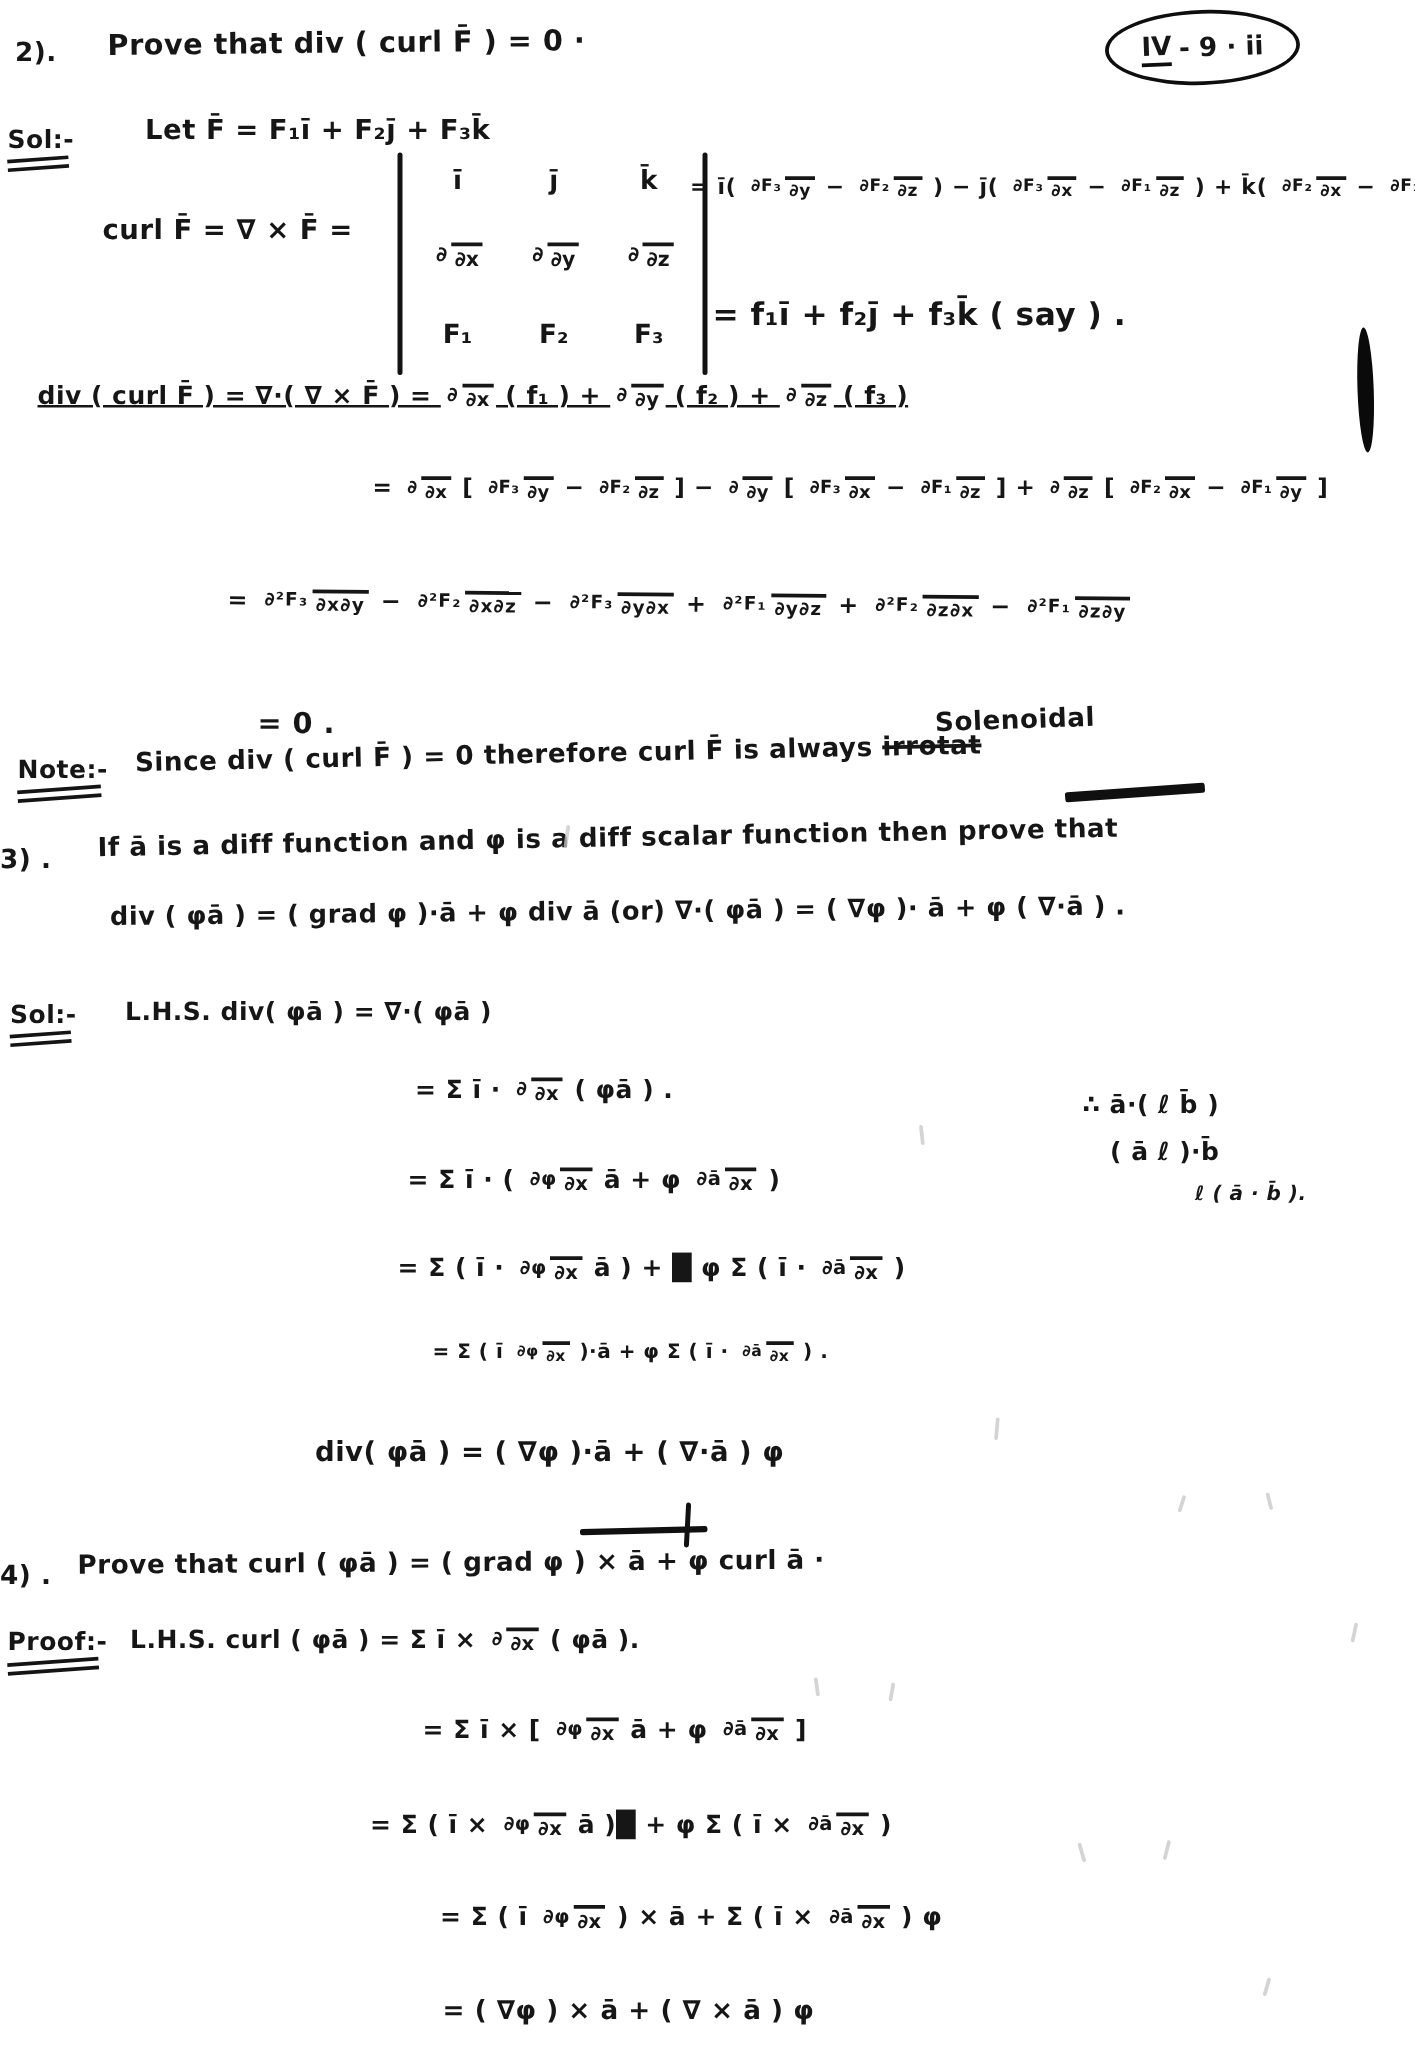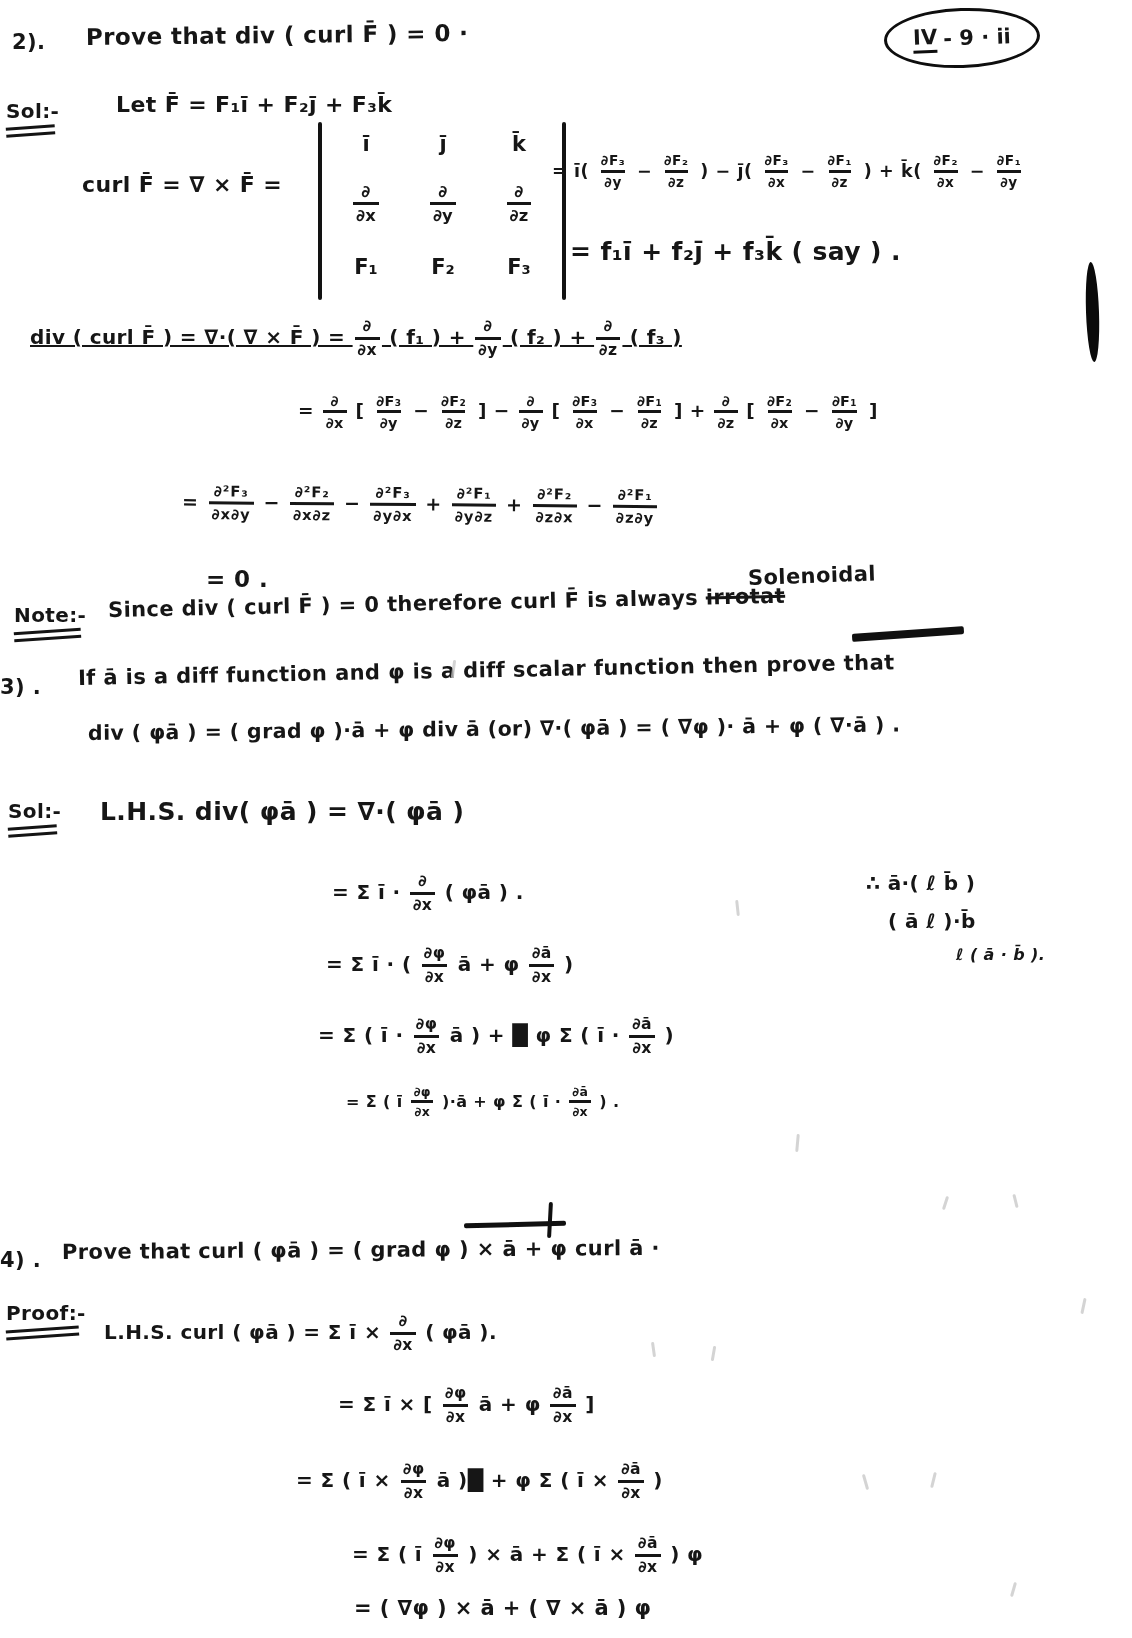--- a/index.html
+++ b/index.html
@@ -2,22 +2,22 @@
 <html><head>
 <meta charset="utf-8">
 <style>
   html,body{margin:0;padding:0;}
   body{width:1132px;height:1638px;background:#ffffff;overflow:hidden;position:relative;
        font-family:"DejaVu Sans",sans-serif;color:#161616;}
   .page{position:absolute;inset:0;background:#ffffff;}
   .ln{position:absolute;white-space:nowrap;font-weight:bold;font-size:20px;letter-spacing:.4px;
       line-height:1.15;transform-origin:left center;}
   
-  .frac{display:inline-flex;flex-direction:column;align-items:center;vertical-align:middle;
-        line-height:1;margin:14px 2px;font-size:.78em;}
+  .frac{display:inline-flex;flex-direction:row;align-items:center;vertical-align:middle;
+        line-height:1;margin:0 2px;font-size:.78em;}
   .fnum{padding:0 3px 1px;}
   .fden{border-top:3px solid currentColor;padding:3px 3px 0;margin-top:1px;}
   
   .dbl{display:inline-block;}
   .dbl::after{content:"";display:block;height:4px;border-top:3px solid #141414;
               border-bottom:3px solid #141414;margin-top:3px;width:92%;transform:rotate(-4deg);}
   .struck{text-decoration:line-through;text-decoration-thickness:3px;}
   
   .badge{position:absolute;left:884px;top:8px;width:150px;height:54px;border:3.5px solid #0e0e0e;
          border-radius:50%;display:flex;align-items:center;justify-content:center;gap:6px;
@@ -170,21 +170,21 @@
   </div>
   <div class="bar" style="left:852px;top:630px;width:112px;height:8px;transform:rotate(-4deg);"></div>
 
   <div class="ln" style="left:0px;top:675px;font-size:21px;">3) .</div>
   <div class="ln" style="left:78px;top:666px;font-size:21px;transform:rotate(-1.1deg);">If  ā  is a diff function  and  φ   is a diff  scalar  function  then  prove that</div>
   <div class="ln" style="left:88px;top:722px;font-size:20.5px;transform:rotate(-.6deg);">div ( φā )  =  ( grad φ )·ā   + φ div ā    (or)    ∇·( φā ) =  ( ∇φ )· ā  + φ ( ∇·ā ) .</div>
 
   <div class="ln" style="left:8px;top:800px;font-size:20px;">
     <span class="dbl">Sol:-</span>
   </div>
-  <div class="ln" style="left:100px;top:798px;font-size:25px;">L.H.S.    div( φā )   =   ∇·( φā )</div>
+  <div class="ln" style="left:100px;top:798px;font-size:20px;">L.H.S.    div( φā )   =   ∇·( φā )</div>
 
   <div class="ln" style="left:332px;top:860px;font-size:20px;">=  Σ ī · <span class="frac">
         <span class="fnum">∂</span>
         <span class="fden">∂x</span>
       </span> ( φā ) .</div>
   <div class="ln" style="left:326px;top:932px;font-size:20px;">=  Σ ī · ( <span class="frac">
         <span class="fnum">∂φ</span>
         <span class="fden">∂x</span>
       </span> ā  +  φ <span class="frac">
         <span class="fnum">∂ā</span>
@@ -197,20 +197,21 @@
         <span class="fnum">∂ā</span>
         <span class="fden">∂x</span>
       </span> )</div>
   <div class="ln" style="left:346px;top:1072px;font-size:16px;">=  Σ ( ī <span class="frac">
         <span class="fnum">∂φ</span>
         <span class="fden">∂x</span>
       </span> )·ā  +  φ Σ ( ī · <span class="frac">
         <span class="fnum">∂ā</span>
         <span class="fden">∂x</span>
       </span> ) .</div>
+  <div class="ln" style="left:252px;top:1150px;font-size:22px;">div( φā )   =   ( ∇φ )·ā  +  ( ∇·ā ) φ</div>
 
   <div class="ln" style="left:866px;top:872px;font-size:20px;">∴    ā·( ℓ b̄ )</div>
   <div class="ln" style="left:888px;top:910px;font-size:20px;">( ā ℓ )·b̄</div>
   <div class="ln" style="left:956px;top:946px;font-size:16px;font-style:italic;">ℓ ( ā · b̄ ).</div>
 
   <div class="ln" style="left:0px;top:1248px;font-size:21px;">4) .</div>
   <div class="ln" style="left:62px;top:1240px;font-size:21px;transform:rotate(-.4deg);">Prove that  curl ( φā )  =  ( grad φ ) × ā  +  φ curl ā ·</div>
   <div class="bar" style="left:464px;top:1222px;width:102px;height:5px;transform:rotate(-1.5deg);"></div>
   <div class="bar" style="left:548px;top:1202px;width:3.5px;height:36px;transform:rotate(3deg);"></div>
 

